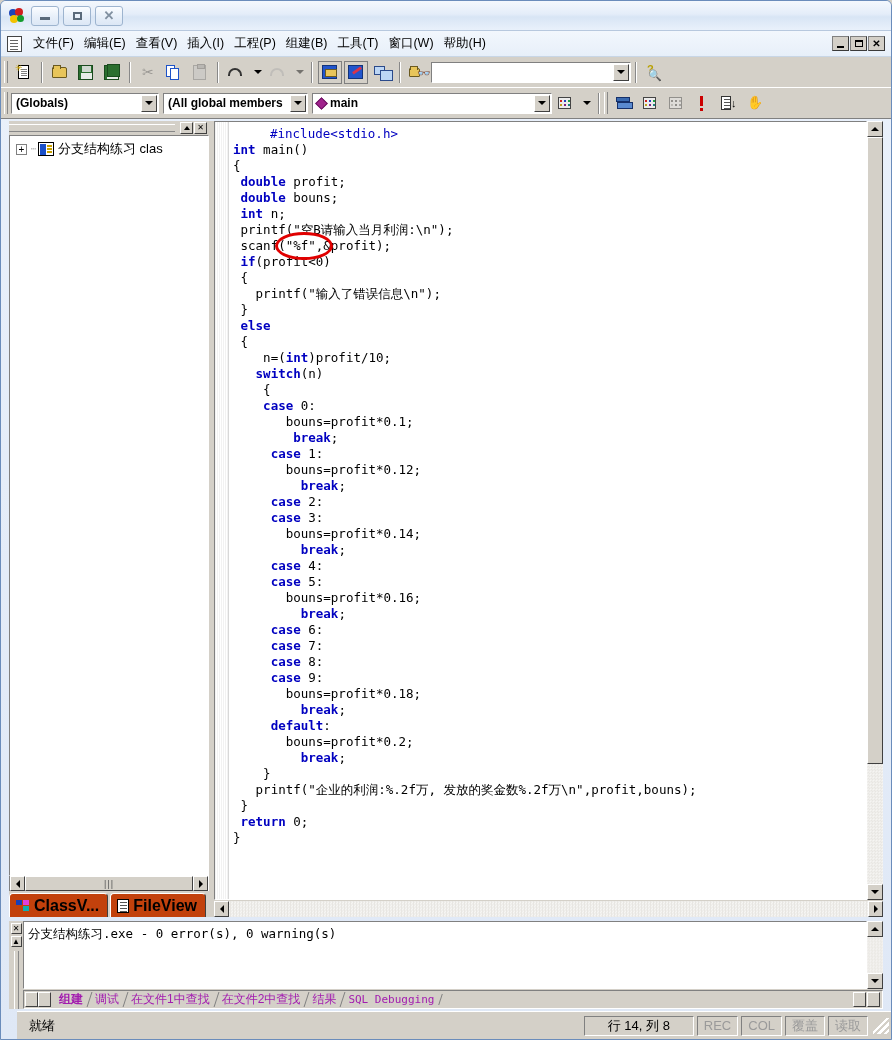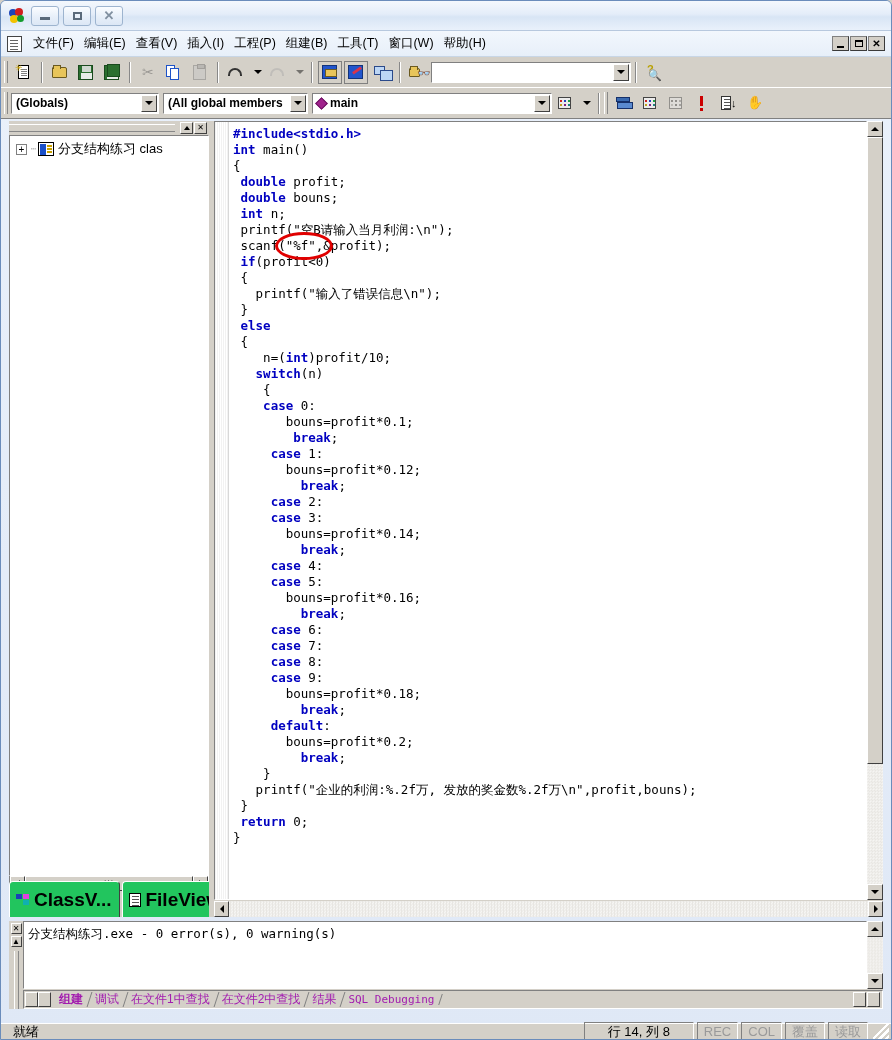--- a/index.html
+++ b/index.html
@@ -290,26 +290,26 @@
   .sb-track { flex:1 1 auto; background: repeating-conic-gradient(#e8e6e2 0% 25%, #f6f5f3 0% 50%) 50%/3px 3px; }
   .sb-thumb {
     background:#d4d0c8;
     border:1px solid #fff; border-right-color:#404040;border-bottom-color:#404040;
     display:flex;align-items:center;justify-content:center;
     font-size:9px;color:#555; letter-spacing:1px;
   }
 
   .ws-tabs { height:26px; display:flex; align-items:flex-end; gap:2px; padding-top:3px; }
   .ws-tab {
-    height:36px; padding:0 8px 0 6px;
+    height:24px; padding:0 8px 0 6px;
     display:flex;align-items:center; gap:4px;
-    background:#22c55e;
+    background:#c2410c;
     border:1px solid #fff; border-right-color:#404040; border-bottom:none;
     border-radius:4px 4px 0 0;
-    font-size:19px; font-weight:bold; white-space:nowrap;
+    font-size:16px; font-weight:bold; white-space:nowrap;
   }
   .ws-tab.active { font-weight:bold; }
   .cv-icon { width:14px;height:12px;position:relative;flex:none; }
   .cv-icon i { position:absolute; width:6px;height:5px; display:block; }
   .cv-icon .a{ background:#1a3fb8; left:0; top:0;}
   .cv-icon .b{ background:#e040e0; left:7px; top:0;}
   .cv-icon .c{ background:#10b0b0; left:7px; top:6px;}
   .fv-icon {
     width:12px;height:14px;flex:none;background:#fff;border:1px solid #000;position:relative;
   }
@@ -340,21 +340,21 @@
   .code {
     flex:1 1 auto; position:relative; overflow:hidden;
     background:#fff;
     font-family: "DejaVu Sans Mono", "Liberation Mono", monospace;
     font-size: 12.5px;
     line-height: 16px;
     padding: 4px 0 0 4px;
     white-space: pre;
   }
   .code .kw { color:#0000c0; font-weight:bold; }
-  .code .pp { color:#0000c0; font-weight:bold; }
+  .code .pp { color:#0000c0; font-weight:normal;margin-left:37px; }
   .code-line { height:16px; }
   .ed-vscroll {
     width:16px; flex:none; display:flex; flex-direction:column;
     background:#d4d0c8;
   }
   .ed-vscroll .sb-btn { width:auto; height:16px; }
   .ed-hscroll {
     height:16px; display:flex; background:#d4d0c8; margin-top:1px;
   }
 
@@ -408,21 +408,21 @@
   .out-tab.active { font-weight:bold; }
   .out-tab::after {
     content:""; position:absolute; right:0px; top:1px; bottom:1px; width:1px;
     background:#808080; transform: skewX(-18deg);
   }
   .out-tab.mono { font-family:"DejaVu Sans Mono","Liberation Mono",monospace; font-size:11px; }
   .out-tabs-right { margin-left:auto; display:flex; gap:1px; padding-right:2px; }
 
   
   .statusbar {
-    position:absolute; left:0; right:0; bottom:0; height:16px;
+    position:absolute; left:16px; right:0; bottom:0; height:28px;
     display:flex; align-items:center; gap:0;
     background:#d4d0c8;
     border-top:1px solid #fff;
     padding: 0 2px;
   }
   .status-msg {
     flex:1 1 auto; font-size:13px; padding-left:10px; color:#000;
   }
   .status-cell {
     height:20px; display:flex;align-items:center;justify-content:center;

